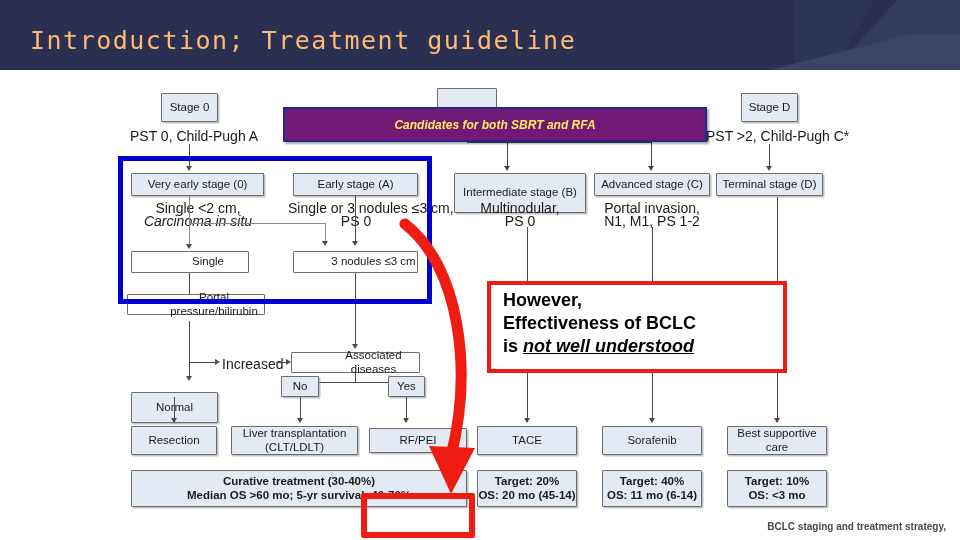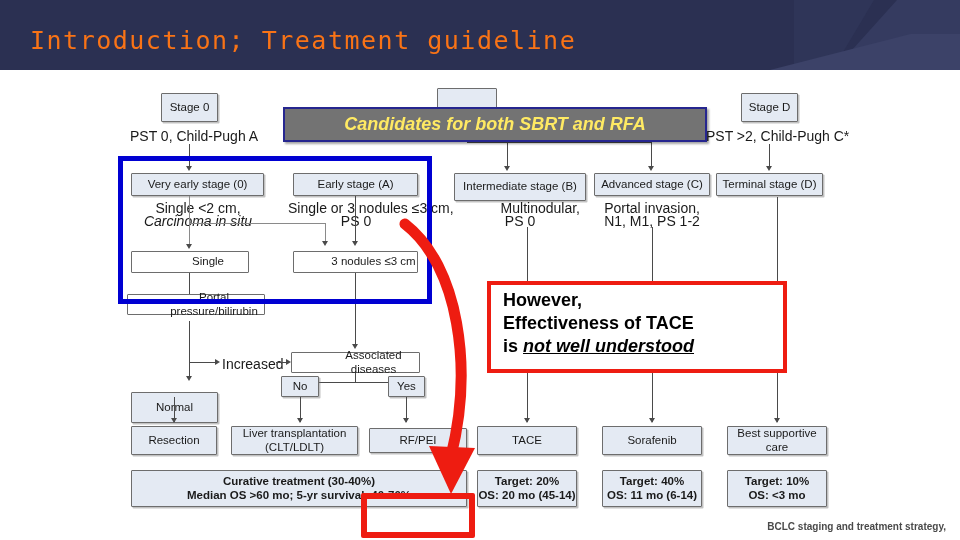--- a/index.html
+++ b/index.html
@@ -25,21 +25,21 @@
     background:#3c4268;
     clip-path:polygon(74% 0,100% 0,100% 100%,0 100%);
   }
   .facet-c{
     right:86px;top:0;width:80px;height:70px;
     background:#2f3558;
     clip-path:polygon(0 0,100% 0,48% 100%,0 100%);
   }
   #title{
     position:absolute;left:30px;top:26px;
-    color:#f97316;
+    color:#fdba74;
     font-family:"DejaVu Sans Mono", monospace;
     font-size:25px;letter-spacing:1.5px;white-space:nowrap;
   }
   
   #figure{position:absolute;left:0;top:70px;width:960px;height:470px;}
   .node{
     position:absolute;box-sizing:border-box;
     background:#e4eaf3;border:1px solid #6d6d6d;
     color:#1a1a1a;font-size:11.5px;line-height:1.15;
     display:flex;align-items:center;justify-content:center;text-align:center;
@@ -66,22 +66,22 @@
     border-top:3.5px solid transparent;border-bottom:3.5px solid transparent;
     border-left:5px solid #4a4a4a;border-right:0;
   }
   
   #blue-frame{
     position:absolute;left:118px;top:86px;width:314px;height:148px;
     border:5px solid #0000d2;box-sizing:border-box;
   }
   #blue-banner{
     position:absolute;left:283px;top:107px;width:424px;height:35px;
-    background:#737373;border:2px solid #26268f;box-sizing:border-box;
-    color:#ffea63;font-weight:bold;font-style:italic;font-size:18px;
+    background:#701a75;border:2px solid #26268f;box-sizing:border-box;
+    color:#ffea63;font-weight:bold;font-style:italic;font-size:12px;
     display:flex;align-items:center;justify-content:center;
     box-shadow:2px 2px 2px rgba(0,0,0,.35);
   }
   #red-callout{
     position:absolute;left:487px;top:281px;width:300px;height:92px;
     background:#ffffff;border:4px solid #ee1c11;box-sizing:border-box;
     padding:4px 0 0 12px;
     font-size:18px;font-weight:bold;color:#000;line-height:1.28;
   }
   #red-callout u{text-decoration:underline;font-style:italic;}
@@ -129,22 +129,22 @@
   <div class="arrowhead" style="left:766px;top:96px;"></div>
 
   <div class="node shadow" style="left:131px;top:103px;width:133px;height:23px;">Very early stage (0)</div>
   <div class="plain" style="left:139px;top:130px;width:118px;">Single &lt;2 cm,</div>
   <div class="plain ital" style="left:139px;top:143px;width:118px;">Carcinoma in situ</div>
 
   <div class="node shadow" style="left:293px;top:103px;width:125px;height:23px;">Early stage (A)</div>
   <div class="plain" style="left:288px;top:130px;width:136px;">Single or 3 nodules ≤3 cm,</div>
   <div class="plain" style="left:288px;top:143px;width:136px;">PS 0</div>
 
-  <div class="node shadow" style="left:454px;top:103px;width:132px;height:28px;">Intermediate stage (B)</div>
-  <div class="plain" style="left:460px;top:130px;width:120px;text-align:right;">Multinodular,</div>
+  <div class="node shadow" style="left:454px;top:103px;width:132px;height:40px;">Intermediate stage (B)</div>
+  <div class="plain" style="left:460px;top:130px;width:120px;">Multinodular,</div>
   <div class="plain" style="left:460px;top:143px;width:120px;">PS 0</div>
 
   <div class="node shadow" style="left:594px;top:103px;width:116px;height:23px;">Advanced stage (C)</div>
   <div class="plain" style="left:592px;top:130px;width:120px;">Portal invasion,</div>
   <div class="plain" style="left:592px;top:143px;width:120px;">N1, M1, PS 1-2</div>
 
   <div class="node shadow" style="left:716px;top:103px;width:107px;height:23px;">Terminal stage (D)</div>
 
   <div class="vline light" style="left:189px;top:126px;height:27px;"></div>
   <div class="hline light" style="left:189px;top:153px;width:136px;"></div>
@@ -242,19 +242,19 @@
   <svg id="red-arrow" viewBox="0 0 120 290">
     <path d="M10 6 C 64 48, 78 150, 56 238" stroke="#ee1c11" stroke-width="11" fill="none" stroke-linecap="round"></path>
     <polygon points="56,276 34,228 80,230" fill="#ee1c11"></polygon>
   </svg>
 </div>
 
 <div id="blue-banner">Candidates for both SBRT and RFA</div>
 
 <div id="red-callout">
   <div>However,</div>
-  <div>Effectiveness of TACE</div>
+  <div>Effectiveness of BCLC</div>
   <div>
     <span>is </span><u>not well understood</u>
   </div>
 </div>
 
 <div id="caption">BCLC staging and treatment strategy,</div>
 
 </body></html>

